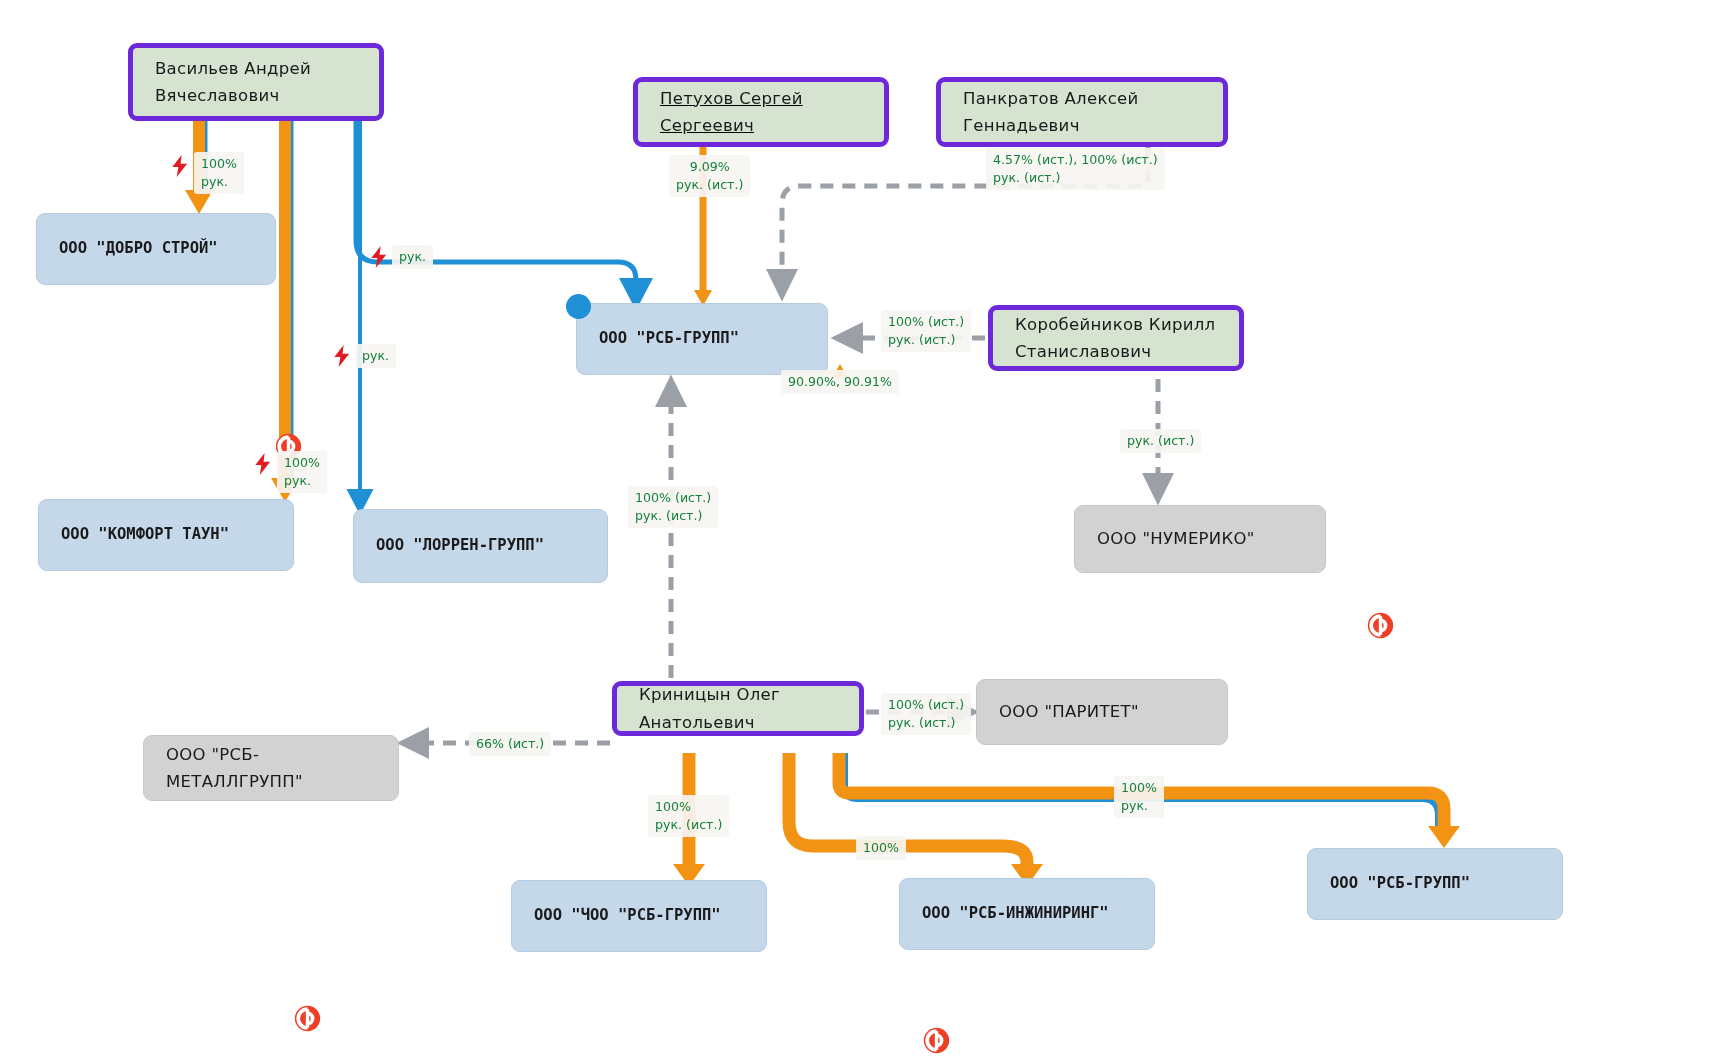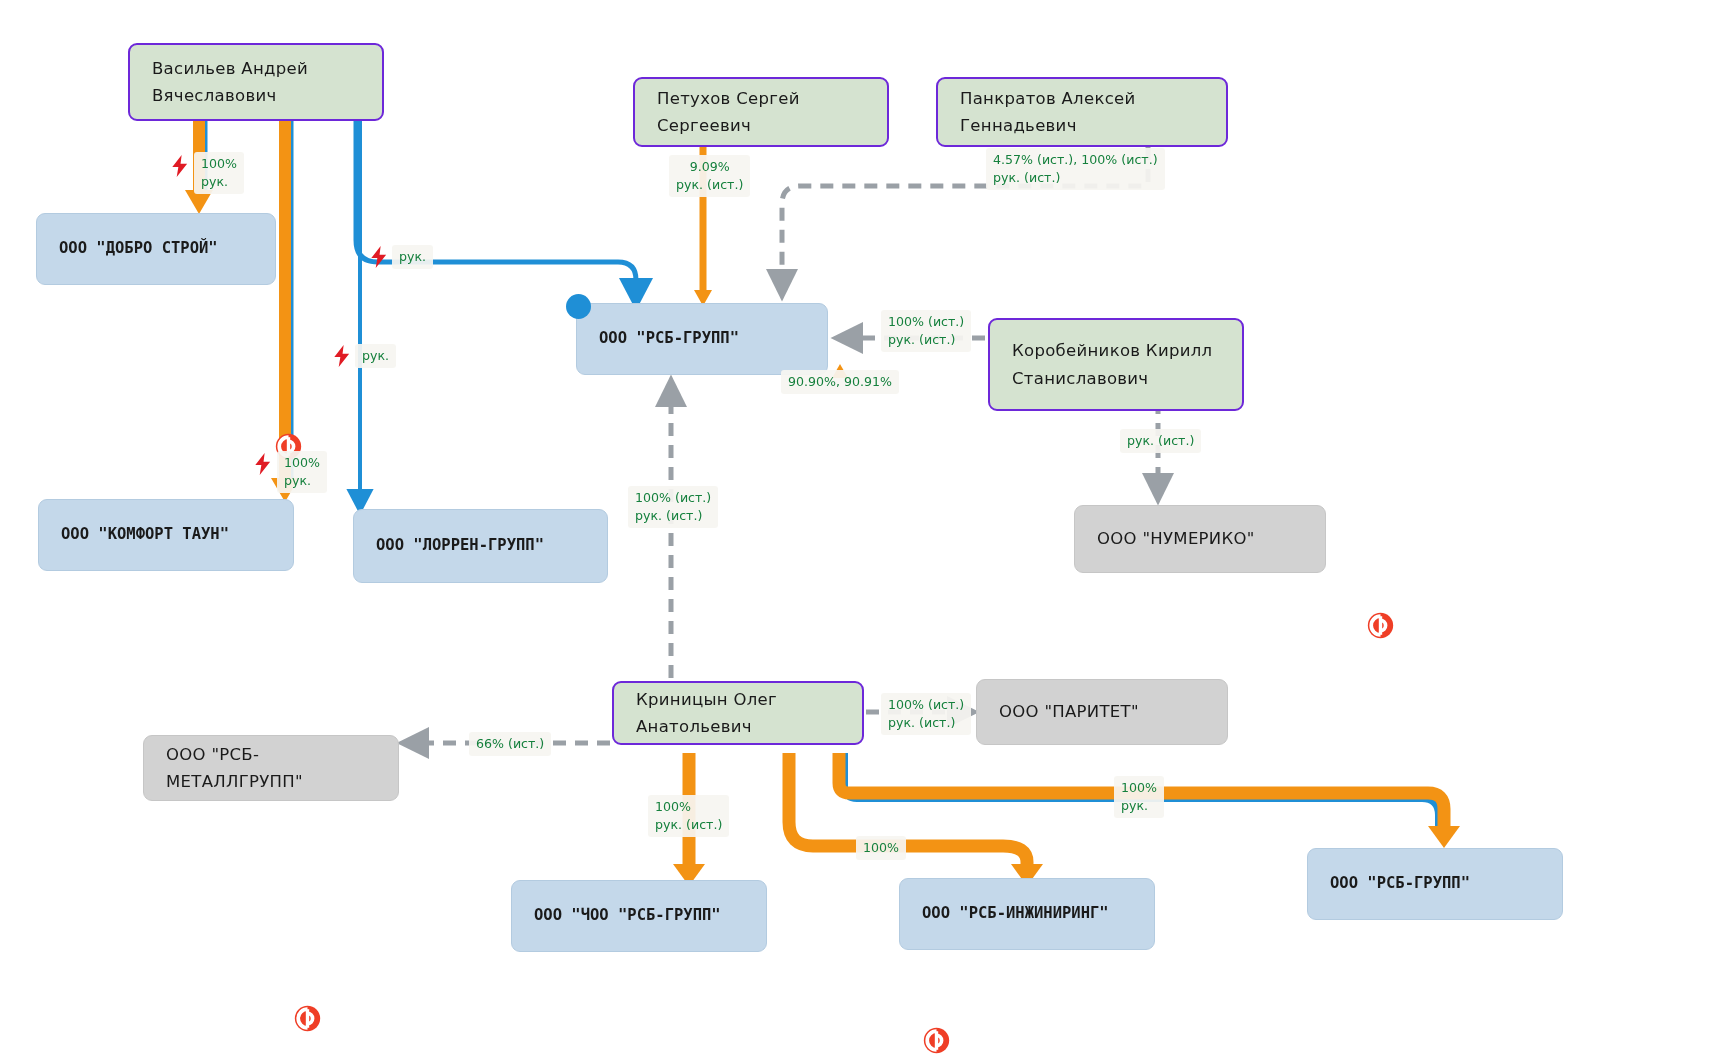--- a/index.html
+++ b/index.html
@@ -25,21 +25,21 @@
     position: absolute;
     border-radius: 9px;
     box-sizing: border-box;
     display: flex;
     align-items: center;
     padding: 0 22px;
     z-index: 5;
   }
   .node-person {
     background: #d5e3d0;
-    border: 2px solid #6d28d9;
+    border: 5px solid #6d28d9;
   }
   .node-company {
     background: #c4d8ea;
     border: 1px solid #b3cbe0;
   }
   .node-grey {
     background: #d2d2d2;
     border: 1px solid #c6c6c6;
   }
   .node-label {
@@ -145,21 +145,21 @@
     <path d="M845,753 L845,787 Q845,799 857,799 L1422,799 Q1438,799 1438,815 L1438,833" stroke="#1f8fd6" stroke-width="6" fill="none"></path>
     <path d="M839,753 L839,783 Q839,793 849,793 L1428,793 Q1444,793 1444,809 L1444,826" stroke="#f39314" stroke-width="13" fill="none"></path>
     <path d="M1428,826 L1444,848 L1460,826 Z" fill="#f39314"></path>
   </svg>
 
   <div class="node node-person" style="left:128px; top:43px; width:256px; height:78px;">
     <span class="node-label">Васильев  Андрей
 Вячеславович</span>
   </div>
 
-  <div class="node node-person" style="left:633px; top:77px; width:256px; height:70px;">
+  <div class="node node-person" style="left:633px; top:77px; width:256px; height:70px;text-decoration:underline;">
     <span class="node-label">Петухов  Сергей  Сергеевич</span>
   </div>
 
   <div class="node node-person" style="left:936px; top:77px; width:292px; height:70px;">
     <span class="node-label">Панкратов  Алексей
 Геннадьевич</span>
   </div>
 
   <div class="node node-company" style="left:36px; top:213px; width:240px; height:72px;">
     <span class="node-label">ООО  "ДОБРО СТРОЙ"</span>
@@ -173,21 +173,21 @@
   <div class="node node-company" style="left:576px; top:303px; width:252px; height:72px;">
     <span class="node-label">ООО  "РСБ-ГРУПП"</span>
     <svg class="badge" style="left:790px; top:308px;" viewBox="0 0 32 32">
       <circle cx="16" cy="16" r="15" fill="#ef3e26"></circle>
       <path d="M16 5 A11 11 0 0 0 16 27 M16 10 A6 6 0 0 1 16 22" stroke="#fff" stroke-width="4.4" fill="none"></path>
       <rect x="14" y="5" width="4" height="22" fill="#fff"></rect>
     </svg>
   </div>
   <div class="dot-blue" style="left:566px; top:294px;"></div>
 
-  <div class="node node-person" style="left:988px; top:305px; width:256px; height:93px;margin-top:13px;">
+  <div class="node node-person" style="left:988px; top:305px; width:256px; height:66px;">
     <span class="node-label">Коробейников  Кирилл
 Станиславович</span>
   </div>
 
   <div class="node node-company" style="left:38px; top:499px; width:256px; height:72px;">
     <span class="node-label">ООО  "КОМФОРТ ТАУН"</span>
     <svg class="badge" style="left:255px; top:505px;" viewBox="0 0 32 32">
       <circle cx="16" cy="16" r="15" fill="#ef3e26"></circle>
       <path d="M16 5 A11 11 0 0 0 16 27 M16 10 A6 6 0 0 1 16 22" stroke="#fff" stroke-width="4.4" fill="none"></path>
       <rect x="14" y="5" width="4" height="22" fill="#fff"></rect>
@@ -200,21 +200,21 @@
       <circle cx="16" cy="16" r="15" fill="#ef3e26"></circle>
       <path d="M16 5 A11 11 0 0 0 16 27 M16 10 A6 6 0 0 1 16 22" stroke="#fff" stroke-width="4.4" fill="none"></path>
       <rect x="14" y="5" width="4" height="22" fill="#fff"></rect>
     </svg>
   </div>
 
   <div class="node node-grey" style="left:1074px; top:505px; width:252px; height:68px;">
     <span class="node-label">ООО  "НУМЕРИКО"</span>
   </div>
 
-  <div class="node node-person" style="left:612px; top:681px; width:252px; height:64px;">
+  <div class="node node-person" style="left:612px; top:681px; width:252px; height:55px;">
     <span class="node-label">Криницын  Олег  Анатольевич</span>
   </div>
 
   <div class="node node-grey" style="left:976px; top:679px; width:252px; height:66px;">
     <span class="node-label">ООО  "ПАРИТЕТ"</span>
   </div>
 
   <div class="node node-grey" style="left:143px; top:735px; width:256px; height:66px;">
     <span class="node-label">ООО  "РСБ-МЕТАЛЛГРУПП"</span>
   </div>

